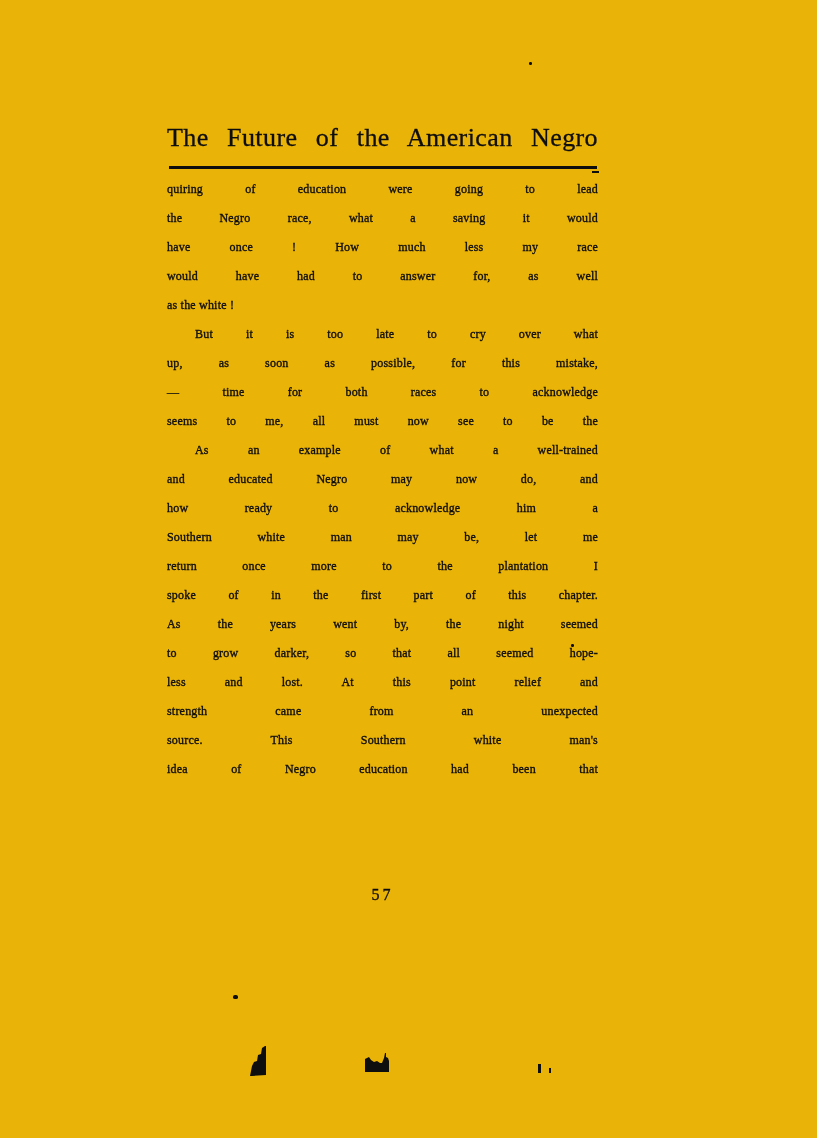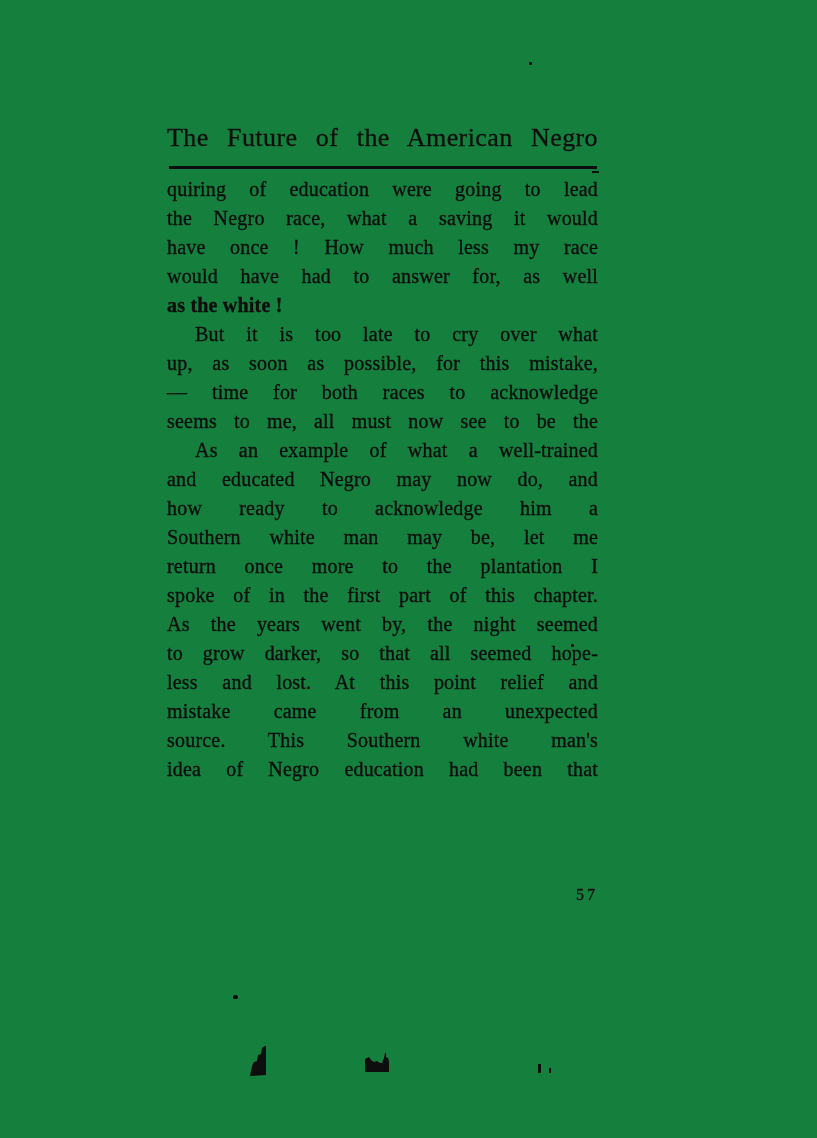--- a/index.html
+++ b/index.html
@@ -4,21 +4,21 @@
 <style>
   html, body {
     margin: 0;
     padding: 0;
     background: #ffffff;
   }
   .page {
     position: relative;
     width: 817px;
     height: 1138px;
-    background: #15803d;
+    background: #eab308;
     overflow: hidden;
     color: #0e0e0e;
     font-family: "Liberation Serif", "DejaVu Serif", serif;
   }
   .running-head {
     position: absolute;
     left: 167px;
     top: 122px;
     width: 431px;
     font-size: 26px;
@@ -44,44 +44,43 @@
     top: 171px;
     width: 7px;
     height: 2px;
     background: #0e0e0e;
   }
   .body-text {
     position: absolute;
     left: 167px;
     top: 175px;
     width: 431px;
-    font-size: 20px;
+    font-size: 12px;
     line-height: 29px;
     letter-spacing: 0.2px;
     -webkit-text-stroke: 0.35px currentColor;
   }
   .line {
     text-align: justify;
     text-align-last: justify;
     white-space: nowrap;
   }
   .line.no-just {
     text-align: center;
     text-align-last: left;
-    font-weight: bold;
   }
   .line.indent {
     text-indent: 28px;
   }
   .page-number {
     position: absolute;
     left: 167px;
     top: 886px;
     width: 431px;
-    text-align: right;
+    text-align: center;
     font-size: 16px;
     letter-spacing: 3px;
     -webkit-text-stroke: 0.3px currentColor;
   }
   .artifact {
     position: absolute;
   }
   .speck {
     background: #0e0e0e;
     border-radius: 40%;
@@ -112,21 +111,21 @@
       <div class="line">seems to me, all must now see to be the</div>
       <div class="line indent">As an example of what a well-trained</div>
       <div class="line">and educated Negro may now do, and</div>
       <div class="line">how ready to acknowledge him a</div>
       <div class="line">Southern white man may be, let me</div>
       <div class="line">return once more to the plantation I</div>
       <div class="line">spoke of in the first part of this chapter.</div>
       <div class="line">As the years went by, the night seemed</div>
       <div class="line">to grow darker, so that all seemed hope-</div>
       <div class="line">less and lost. At this point relief and</div>
-      <div class="line">mistake came from an unexpected</div>
+      <div class="line">strength came from an unexpected</div>
       <div class="line">source. This Southern white man's</div>
       <div class="line">idea of Negro education had been that</div>
     </div>
 
   <div class="page-number">57</div>
 
   <svg class="artifact" style="left:249px; top:1046px;" width="24" height="31" viewBox="0 0 24 31">
     <polygon points="1,30 3,20 5,16 8,15 9,9 12,8 13,2 16,0 17,0 17,29 3,30" fill="#0e0e0e"></polygon>
   </svg>
 

